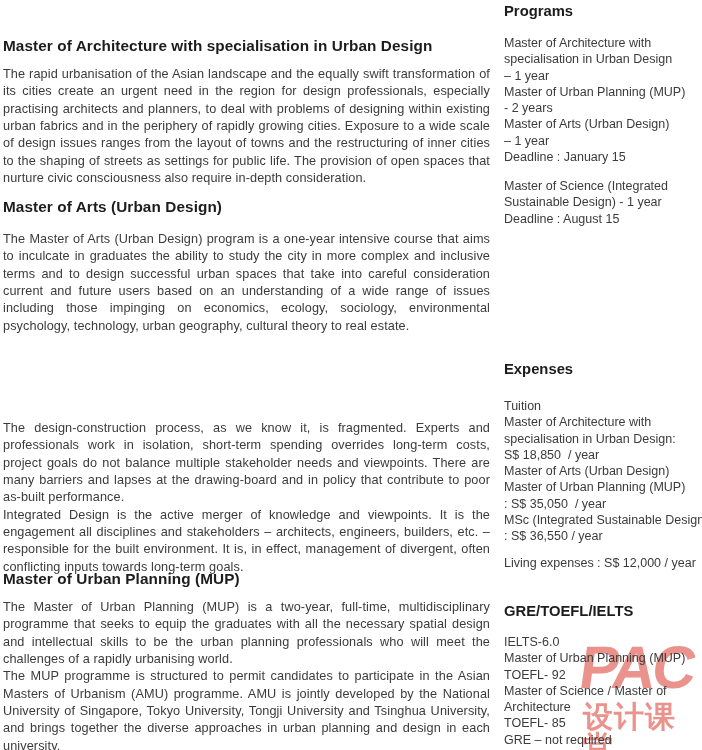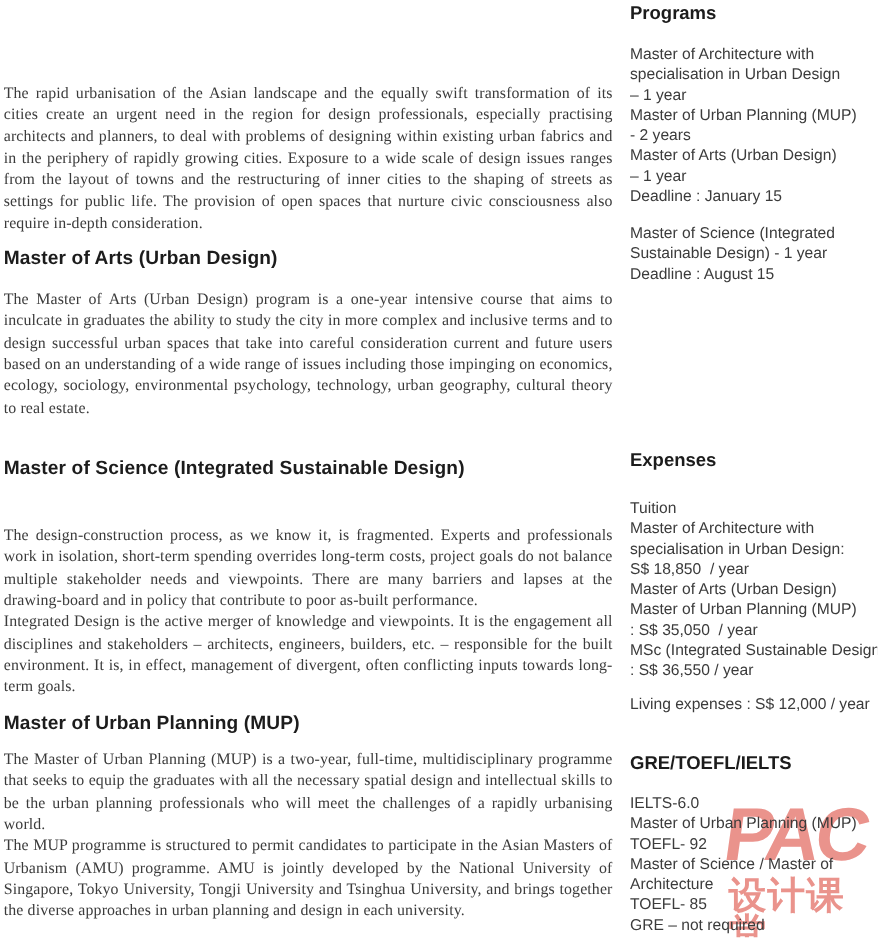--- a/index.html
+++ b/index.html
@@ -31,21 +31,20 @@
     letter-spacing: 0.1px;
     white-space: nowrap;
   }
   .para {
     font-size: 12.7px;
     line-height: 17.35px;
     text-align: justify;
     white-space: pre-line;
     color: #3b3b3b;
     letter-spacing: 0.1px;
-    font-family: Liberation Serif, serif;
   }
 
   
   .right { left: 504px; width: 200px; }
   .rheading {
     margin: 0;
     font-size: 14.8px;
     font-weight: bold;
     color: #1c1c1c;
     white-space: nowrap;
@@ -88,26 +87,26 @@
 <div class="page">
 
   <div class="watermark">
     <div class="wm-logo abs" style="color: rgb(232, 132, 125);">PAC</div>
     <div class="wm-sub abs" style="color: rgb(232, 132, 125);">设计课堂</div>
   </div>
 
   <div class="content-layer">
 
 
+    <h2 class="abs left heading" style="top:37px">Master of Architecture with specialisation in Urban Design</h2>
     <div class="abs left para" style="top:66px">The rapid urbanisation of the Asian landscape and the equally swift transformation of its cities create an urgent need in the region for design professionals, especially practising architects and planners, to deal with problems of designing within existing urban fabrics and in the periphery of rapidly growing cities. Exposure to a wide scale of design issues ranges from the layout of towns and the restructuring of inner cities to the shaping of streets as settings for public life. The provision of open spaces that nurture civic consciousness also require in-depth consideration.</div>
 
     <h2 class="abs left heading" style="top:198px">Master of Arts (Urban Design)</h2>
     <div class="abs left para" style="top:231px">The Master of Arts (Urban Design) program is a one-year intensive course that aims to inculcate in graduates the ability to study the city in more complex and inclusive terms and to design successful urban spaces that take into careful consideration current and future users based on an understanding of a wide range of issues including those impinging on economics, ecology, sociology, environmental psychology, technology, urban geography, cultural theory to real estate.</div>
 
-    <h2 class="abs left heading" style="top:366px">Master of Science (Integrated Sustainable Design)</h2>
     <div class="abs left para" style="top:420px">The design-construction process, as we know it, is fragmented. Experts and professionals work in isolation, short-term spending overrides long-term costs, project goals do not balance multiple stakeholder needs and viewpoints. There are many barriers and lapses at the drawing-board and in policy that contribute to poor as-built performance.
 Integrated Design is the active merger of knowledge and viewpoints. It is the engagement all disciplines and stakeholders – architects, engineers, builders, etc. – responsible for the built environment. It is, in effect, management of divergent, often conflicting inputs towards long-term goals.</div>
 
     <h2 class="abs left heading" style="top:570px">Master of Urban Planning (MUP)</h2>
     <div class="abs left para" style="top:599px">The Master of Urban Planning (MUP) is a two-year, full-time, multidisciplinary programme that seeks to equip the graduates with all the necessary spatial design and intellectual skills to be the urban planning professionals who will meet the challenges of a rapidly urbanising world.
 The MUP programme is structured to permit candidates to participate in the Asian Masters of Urbanism (AMU) programme. AMU is jointly developed by the National University of Singapore, Tokyo University, Tongji University and Tsinghua University, and brings together the diverse approaches in urban planning and design in each university.</div>
 
     <h2 class="abs right rheading" style="top:3px">Programs</h2>
     <div class="abs right rgroup" style="top:35px">Master of Architecture with
 specialisation in Urban Design

